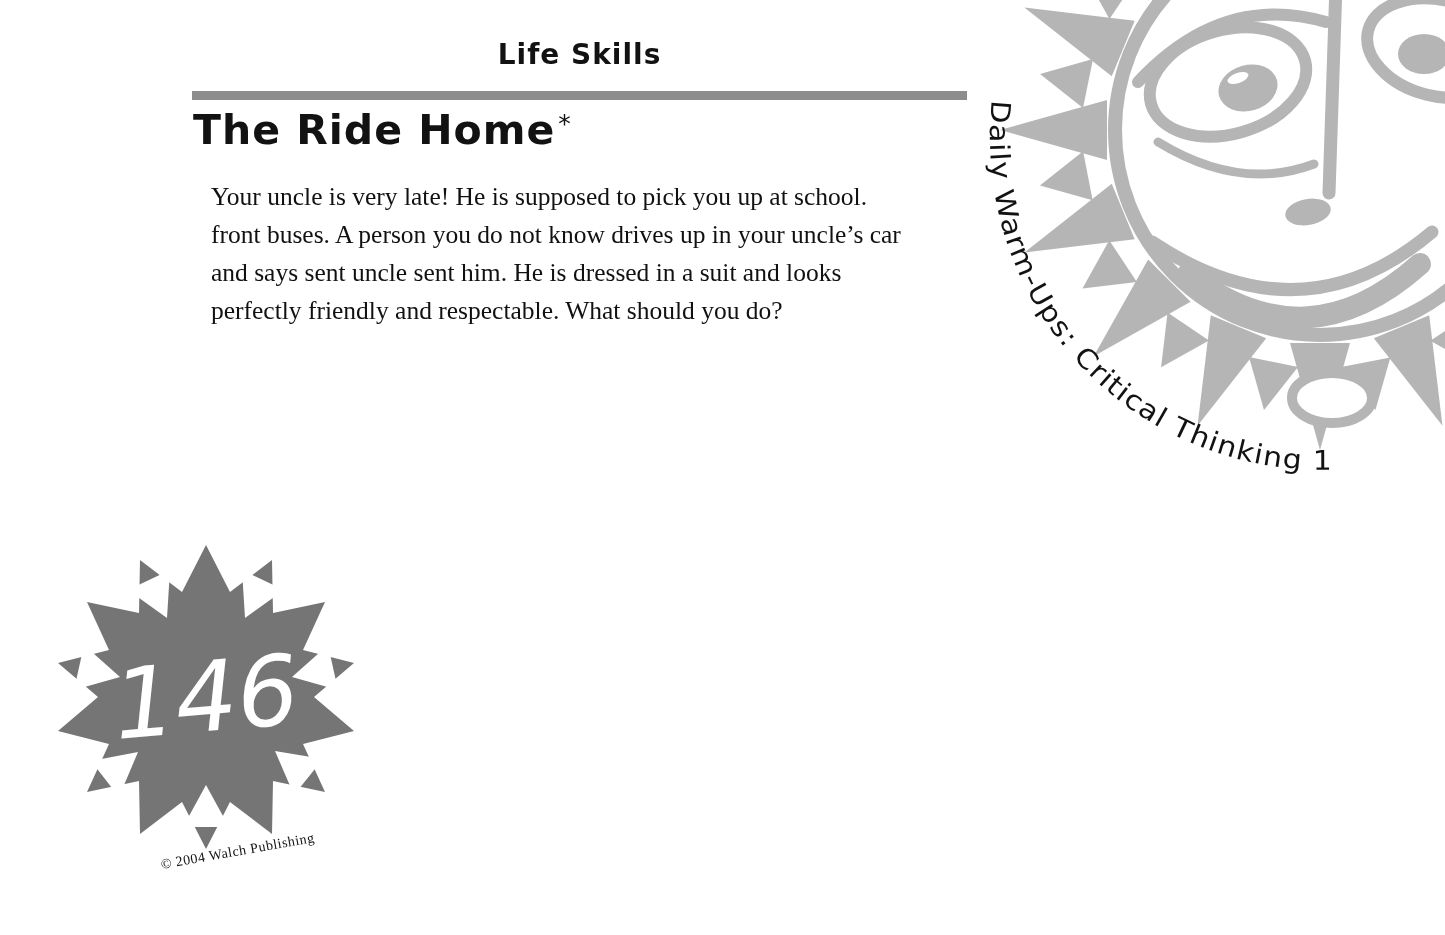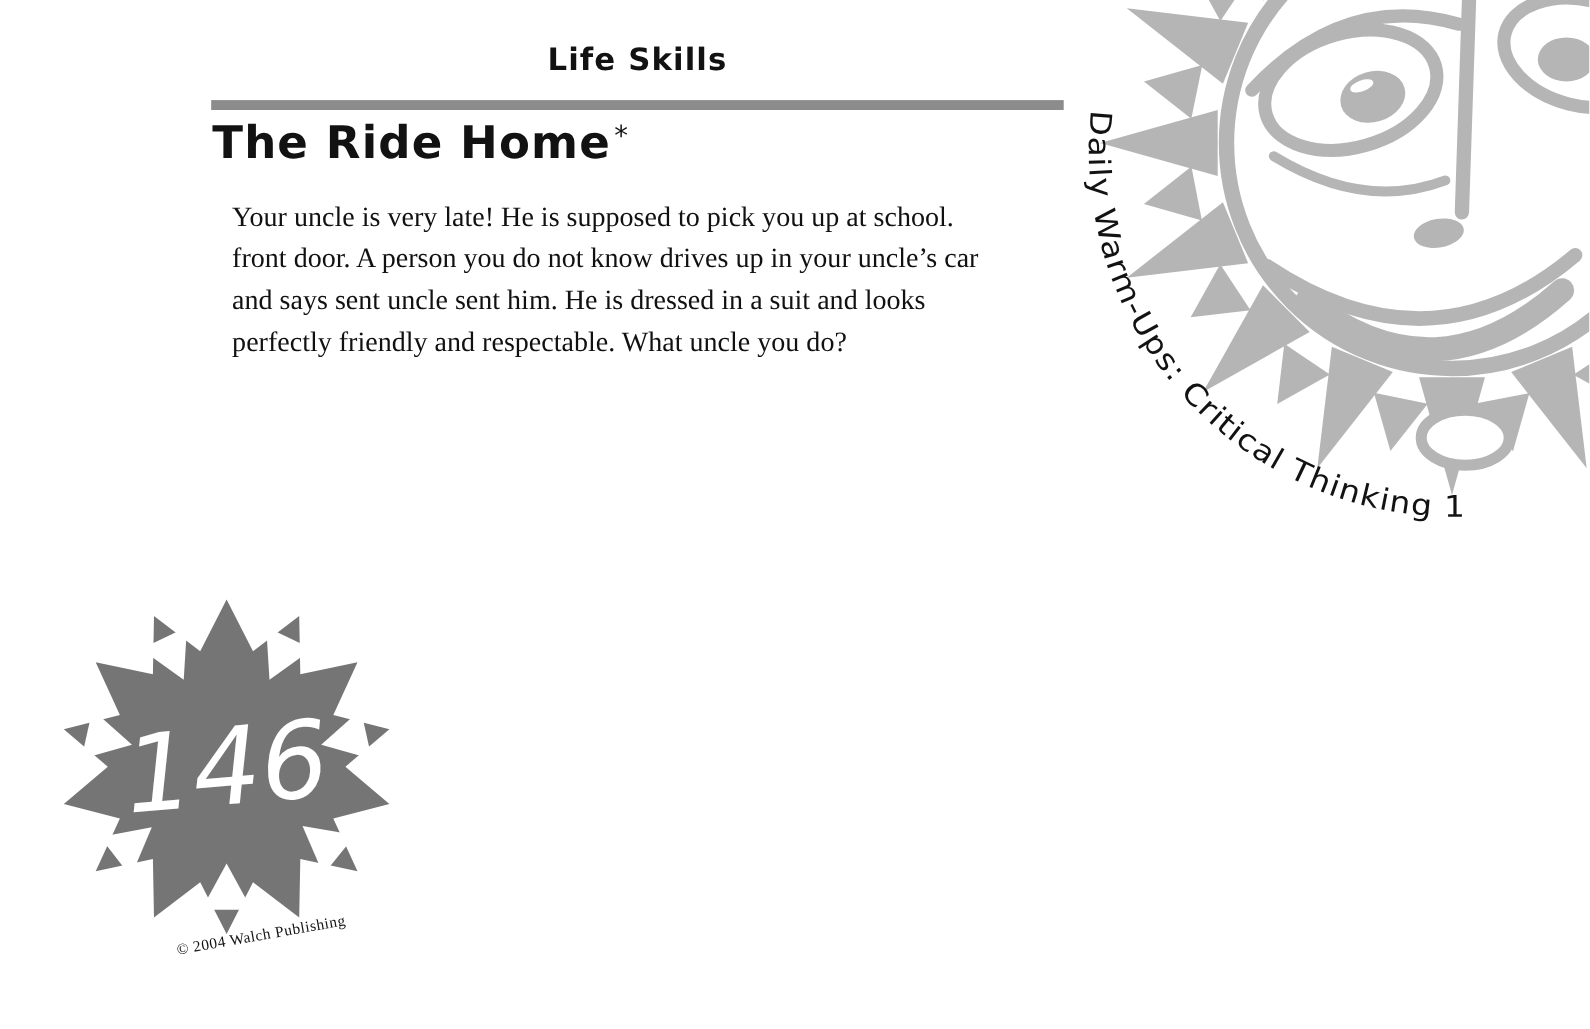--- a/index.html
+++ b/index.html
@@ -116,20 +116,20 @@
     </g>
   </svg>
 
   <div class="category">Life Skills</div>
   <div class="rule"></div>
 
   <h1 class="title"><span>The Ride Home</span><span class="ast">*</span></h1>
 
   <div class="body-block">
     <div class="body-line">Your uncle is very late! He is supposed to pick you up at school.</div>
-    <div class="body-line">front door. A person you do not know drives up in your uncle’s car</div>
+    <div class="body-line">front buses. A person you do not know drives up in your uncle’s car</div>
     <div class="body-line">and says sent uncle sent him. He is dressed in a suit and looks</div>
-    <div class="body-line">perfectly friendly and respectable. What uncle you do?</div>
+    <div class="body-line">perfectly friendly and respectable. What should you do?</div>
   </div>
 
   <div class="copyright">© 2004 Walch Publishing</div>
 
 </div>
 
 </body></html>

